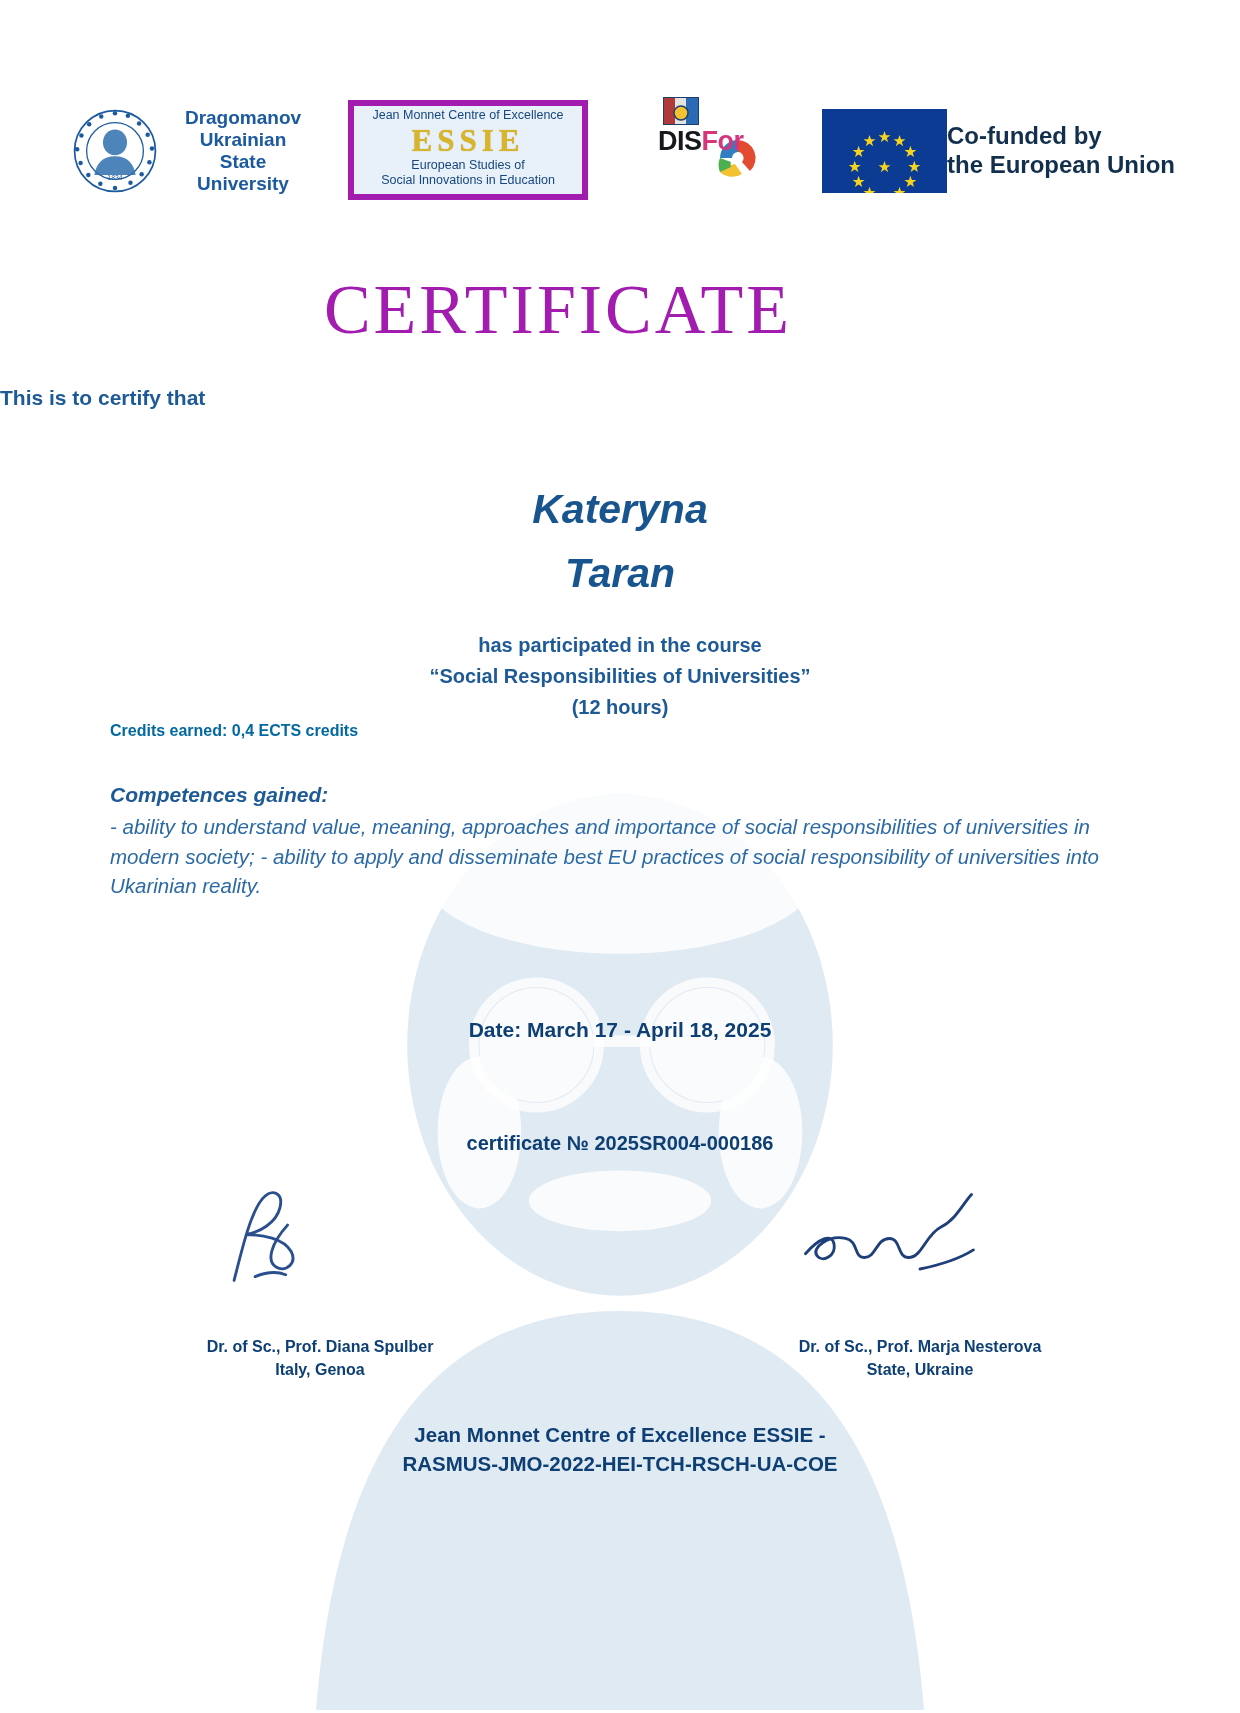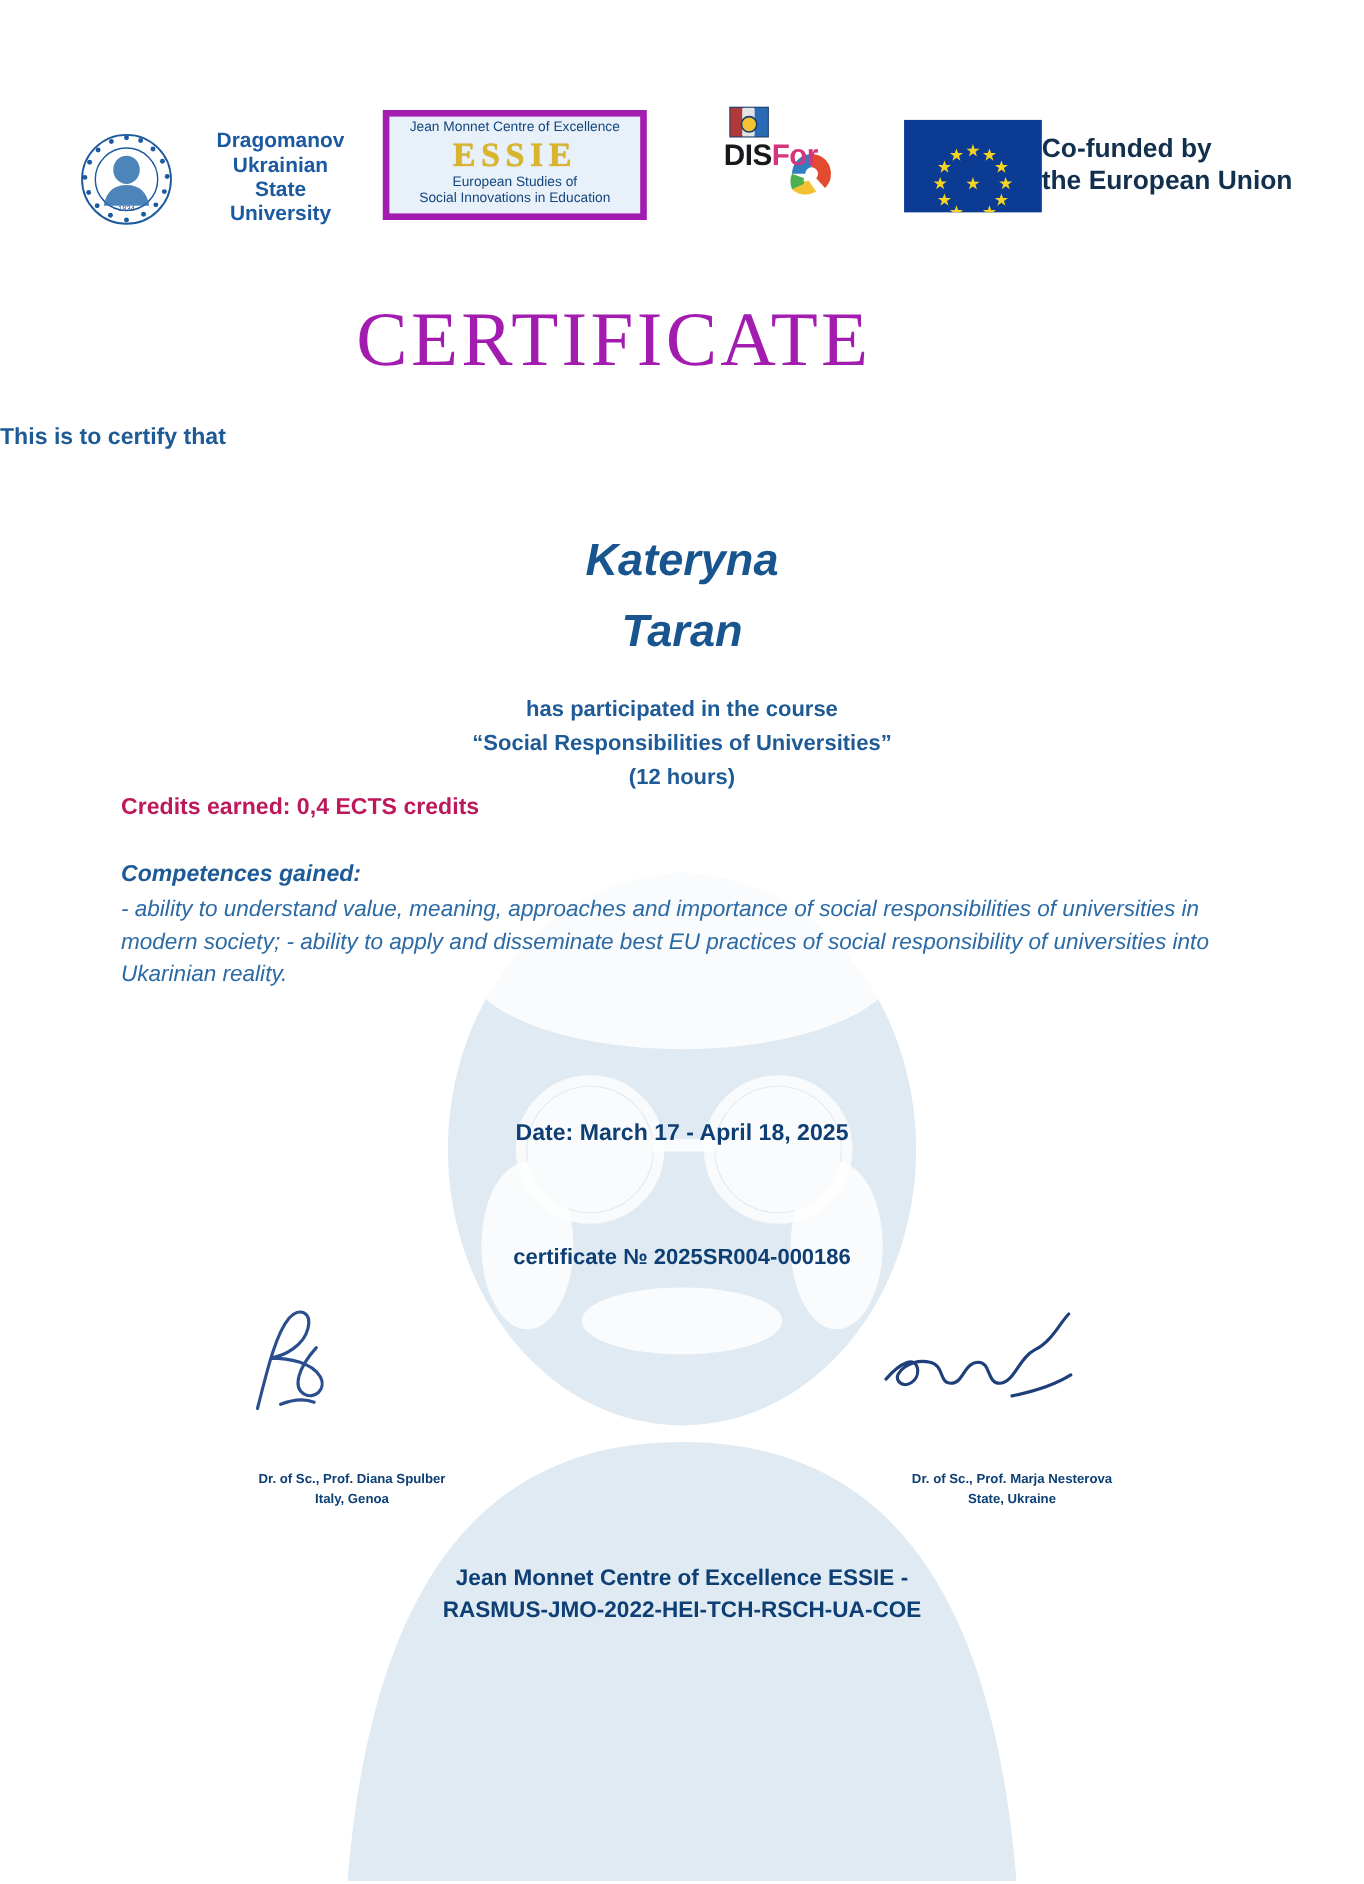--- a/index.html
+++ b/index.html
@@ -44,22 +44,22 @@
     width: 1240px;
     height: 115px;
   }
   .logo-dsu {
     position: absolute;
     left: 72px;
     top: 0;
     width: 260px;
     height: 110px;
     display: flex;
-    align-items: flex-end;
-    gap: 22px;
+    align-items: center;
+    gap: 10px;
   }
   .dsu-seal {
     position: relative;
     width: 86px;
     height: 86px;
   }
   .dsu-text {
     font-size: 19px;
     font-weight: bold;
     line-height: 1.16;
@@ -189,23 +189,23 @@
     font-size: 20px;
     font-weight: bold;
     line-height: 1.55;
     color: #1d5a96;
   }
 
   .credits {
     position: absolute;
     top: 722px;
     left: 110px;
-    font-size: 21px;
-    font-weight: bold;
-    color: #be185d;
+    font-size: 16px;
+    font-weight: bold;
+    color: #0369a1;
   }
 
   .competences-title {
     position: absolute;
     top: 783px;
     left: 110px;
     font-size: 21px;
     font-weight: bold;
     font-style: italic;
     color: #1d5a96;
@@ -252,21 +252,21 @@
   }
   .sign-right {
     position: absolute;
     left: 740px;
     top: 1185px;
     width: 360px;
     text-align: center;
   }
   .sig-img { height: 105px; }
   .sign-name {
-    font-size: 12px;
+    font-size: 16px;
     font-weight: bold;
     line-height: 1.32;
     color: #0d3f74;
     margin-top: 42px;
     white-space: nowrap;
   }
 
   .footer {
     position: absolute;
     top: 1420px;

